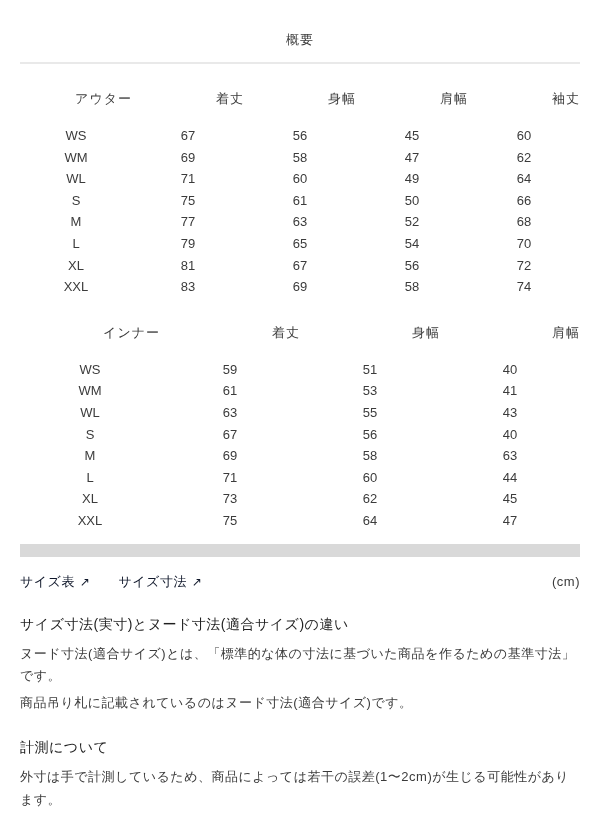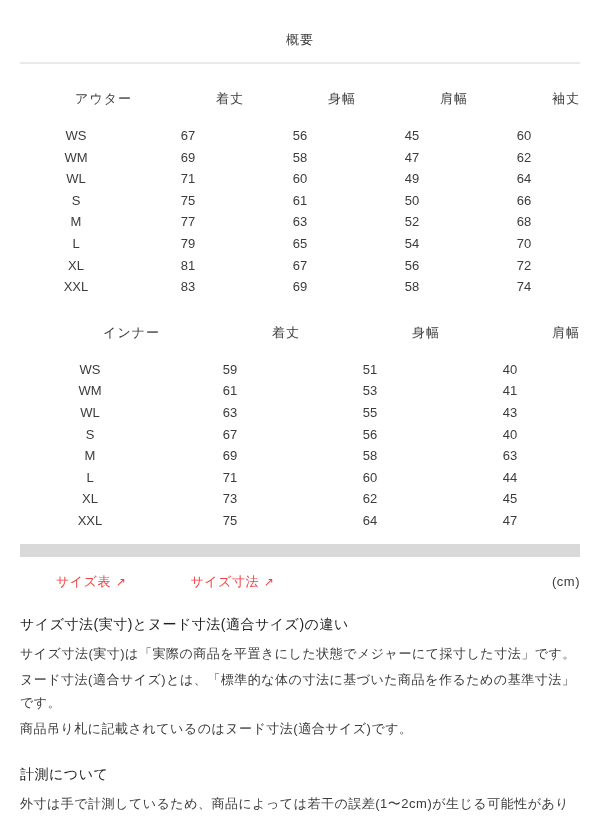--- a/index.html
+++ b/index.html
@@ -64,26 +64,25 @@
   }
 
   
   .links-row {
     display: flex;
     align-items: center;
     margin-top: 16px;
     font-size: 13px;
   }
   .links-row a.link {
-    color: #ef4444;
+    color: #0f172a;
     text-decoration: none;
     margin-right: 28px;
     cursor: pointer;
     letter-spacing: 0.5px;
-    margin-left: 36px;
   }
   .links-row .arrow { font-size: 12px; margin-left: 5px; }
   .links-row .unit { margin-left: auto; letter-spacing: 0.5px; }
 
   
   .section h3 {
     font-size: 14px;
     font-weight: normal;
     color: #1f1f1f;
     margin: 25px 0 9px 0;
@@ -242,21 +241,20 @@
 
   <div class="links-row">
     <a class="link"><span>サイズ表</span><span class="arrow">↗</span></a>
     <a class="link"><span>サイズ寸法</span><span class="arrow">↗</span></a>
     <span class="unit">(cm)</span>
   </div>
 
   <div class="section">
     <h3>サイズ寸法(実寸)とヌード寸法(適合サイズ)の違い</h3>
     <div>
-        <p>サイズ寸法(実寸)は「実際の商品を平置きにした状態でメジャーにて採寸した寸法」です。</p>
         <p>ヌード寸法(適合サイズ)とは、「標準的な体の寸法に基づいた商品を作るための基準寸法」です。</p>
         <p>商品吊り札に記載されているのはヌード寸法(適合サイズ)です。</p>
       </div>
   </div>
 
   <div class="section">
     <h3>計測について</h3>
     <div>
         <p>外寸は手で計測しているため、商品によっては若干の誤差(1〜2cm)が生じる可能性があります。</p>
       </div>

